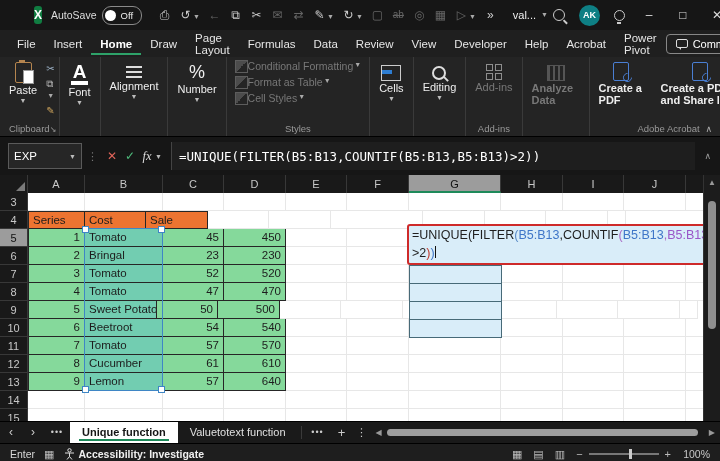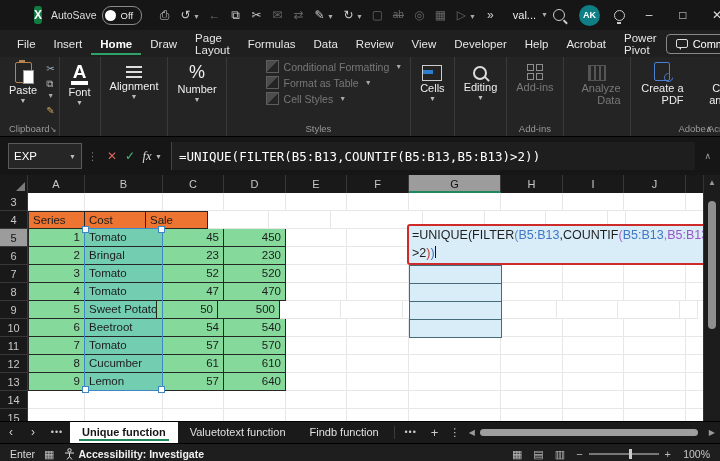--- a/index.html
+++ b/index.html
@@ -53,32 +53,32 @@
   .clip-wrap{display:flex;gap:4px;}
   .smallcol{display:flex;flex-direction:column;gap:4px;padding-top:2px;}
   .sic{font-size:10px;line-height:11px;}
   .clipic{width:15px;height:19px;border:1.5px solid #b5854f;border-radius:2px;position:relative;}
   .clipic::before{content:'';position:absolute;left:3px;top:-3px;width:6px;height:2px;background:#b5854f;}
   .clipic::after{content:'';position:absolute;right:-3px;bottom:-2px;width:9px;height:12px;background:#fff;border:1px solid #999;}
   .fontA{font-size:19px;line-height:19px;color:#fff;font-weight:bold;border-bottom:4px solid #fff;padding:0 2px;}
   .alignic{width:16px;height:13px;background:repeating-linear-gradient(to bottom,#ddd 0 2px,transparent 2px 5px);margin-top:4px;}
   .pctic{font-size:18px;color:#eee;line-height:20px;}
   .styles-col{display:flex;flex-direction:column;justify-content:center;gap:3px;padding:3px 8px 0;}
-  .style-row{display:flex;align-items:center;gap:5px;font-size:10.5px;color:#787878;white-space:nowrap;margin-left:31px;}
+  .style-row{display:flex;align-items:flex-start;font-size:10.5px;color:#787878;white-space:nowrap;}
   .style-ic{width:11px;height:11px;border:1px solid #5d5d5d;background:linear-gradient(135deg,#4c4c4c 50%,transparent 50%);flex:none;}
   .cellsic{width:18px;height:14px;border:1px solid #ccc;position:relative;margin-top:3px;}
   .cellsic::after{content:'';position:absolute;left:0;top:4px;width:10px;height:4px;background:#2d7dd2;}
   .magic{width:10px;height:10px;border:2px solid #ddd;border-radius:50%;position:relative;margin-top:4px;}
   .magic::after{content:'';position:absolute;width:6px;height:2px;background:#ddd;transform:rotate(45deg);right:-5px;bottom:-2px;}
   .addinsic{width:16px;height:16px;display:grid;grid-template-columns:7px 7px;grid-template-rows:7px 7px;gap:2px;margin-top:2px;}
   .addinsic span{border:1px solid #8e8e8e;}
   .analyzic{width:16px;height:14px;border:1px solid #777;margin-top:3px;background:repeating-linear-gradient(to right,#777 0 2px,transparent 2px 5px);opacity:.6;}
   .pdfic{width:14px;height:17px;border:1.5px solid #4a7fd4;border-radius:2px;position:relative;}
   .pdfic::after{content:'';position:absolute;right:-4px;bottom:-2px;width:7px;height:7px;border:1.5px solid #4a7fd4;border-radius:50%;border-top-color:transparent;transform:rotate(45deg);}
-  .twoline{text-align:right;}
+  .twoline{text-align:left;font-weight:bold;}
   .ribcol{position:absolute;right:8px;bottom:2px;color:#aaa;font-size:9px;}
 
   
   .fbar{height:38px;background:#161616;display:flex;align-items:center;}
   .namebox{width:62px;height:24px;background:#262626;border:1px solid #5a5a5a;display:flex;align-items:center;
     padding:0 5px;margin-left:8px;font-size:11.5px;color:#fff;}
   .nb-chev{margin-left:auto;font-size:7px;color:#bbb;}
   .fb-dots{color:#777;margin:0 5px;font-size:11px;}
   .fb-x{color:#E0645A;font-size:12px;width:18px;text-align:center;}
   .fb-check{color:#4DB87A;font-size:12px;width:18px;text-align:center;}
@@ -629,21 +629,20 @@
     </div>
   </div>
 
   <div class="tabbar">
     <span class="tnav">‹</span>
     <span class="tnav">›</span>
     <span class="tmore">•••</span>
     <div id="tabs-host">
         <span class="stab active">Unique function</span>
         <span class="stab">Valuetotext function</span>
-        <span class="stab">Findb function</span>
       </div>
     <span class="tdiv"></span>
     <span class="tmore">•••</span>
     <span class="tadd">+</span>
     <span class="tdots">⋮</span>
     <div class="hscroll">
       <span class="hs-arrow">◀</span>
       <div class="hs-track">
         <div class="hs-thumb"></div>
       </div>

